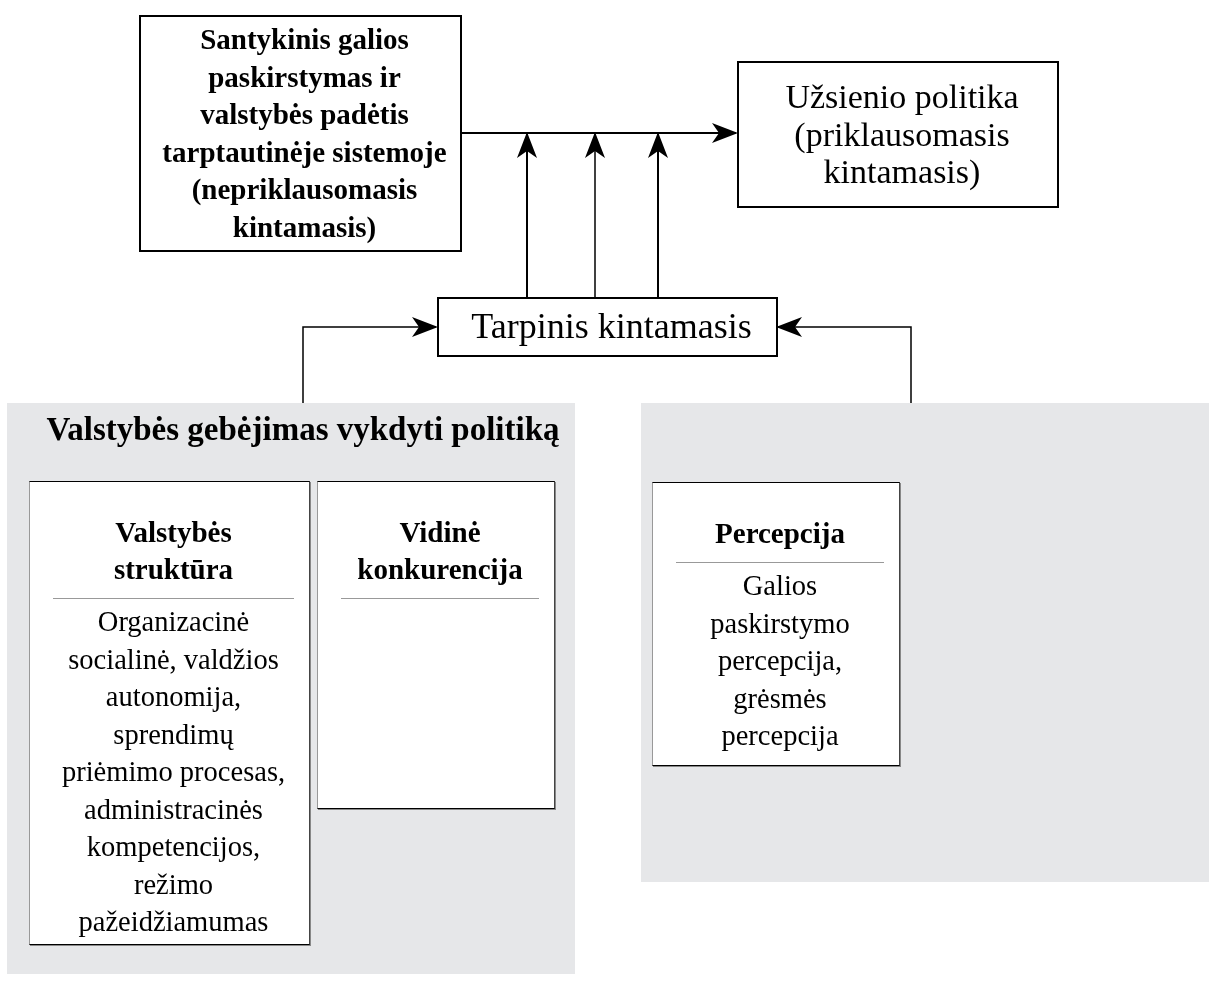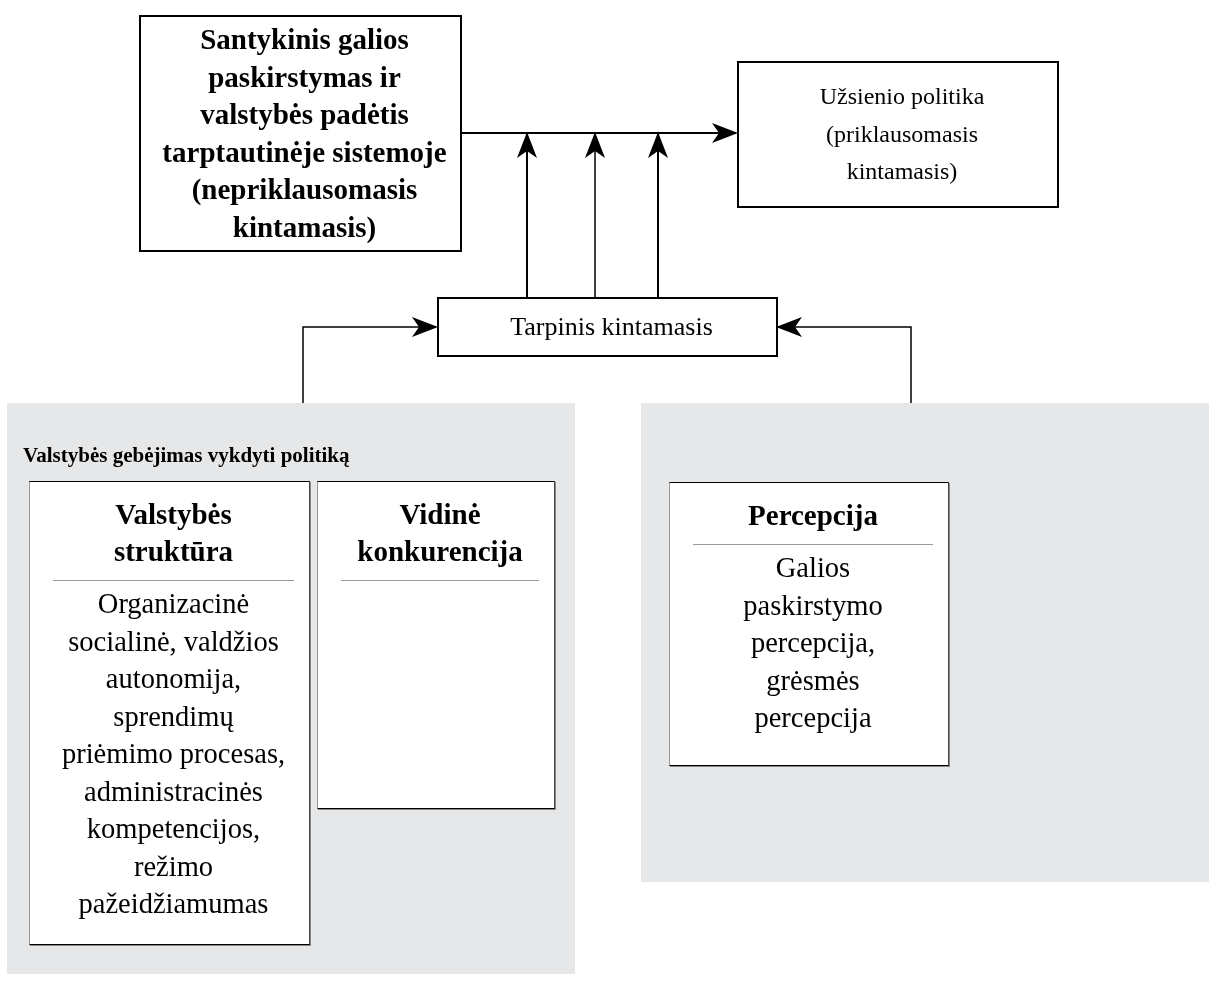--- a/index.html
+++ b/index.html
@@ -4,24 +4,24 @@
   <style>
     html, body { margin:0; padding:0; background:#ffffff; }
     body { width:1217px; height:992px; position:relative; overflow:hidden;
            font-family:"Liberation Serif", "DejaVu Serif", serif; color:#000; }
     .abs { position:absolute; box-sizing:border-box;padding-left:8px; }
     .box { background:#fff; border:2px solid #000; display:flex; align-items:center;
            justify-content:center; text-align:center; }
     .box-text { white-space:pre-line; font-size:29px; line-height:37.5px; }
     .bold { font-weight:bold; }
     .panel { background:#e6e7e9; }
-    .panel-title { font-weight:bold; font-size:21px; width:100%; top:40px; white-space:nowrap; }
+    .panel-title { font-weight:bold; font-size:33px; text-align:center; width:100%; top:8px; white-space:nowrap; }
     .inner { background:#fff; border:1.5px solid #000; border-left-color:#999; border-right-color:#444;
              box-shadow:1px 1px 0 #888; text-align:center; }
-    .inner-title { font-weight:bold; font-size:29px; line-height:37px; white-space:pre-line; margin-top:14px; }
+    .inner-title { font-weight:bold; font-size:29px; line-height:37px; white-space:pre-line; margin-top:32px; }
     .inner-rule { height:0; border-top:1.5px solid #999; margin:10px 15px 0 15px; }
     .inner-body { font-size:28.5px; line-height:37.5px; white-space:pre-line; margin-top:4px; }
     svg { position:absolute; left:0; top:0; }
   </style>
 </head>
 <body>
 
 <svg width="1217" height="992">
   <defs>
     <marker id="ah" markerWidth="26" markerHeight="20" refX="24" refY="10" orient="auto" markerUnits="userSpaceOnUse">
@@ -43,27 +43,27 @@
 <div class="abs box bold" style="left:139px; top:15px; width:323px; height:237px;">
   <div class="box-text">Santykinis galios
 paskirstymas ir
 valstybės padėtis
 tarptautinėje sistemoje
 (nepriklausomasis
 kintamasis)</div>
 </div>
 
 <div class="abs box" style="left:737px; top:61px; width:322px; height:147px;">
-  <div class="box-text" style="font-size:24px;">Užsienio politika
+  <div class="box-text" style="font-size:34px;">Užsienio politika
 (priklausomasis
 kintamasis)</div>
 </div>
 
 <div class="abs box" style="left:437px; top:297px; width:341px; height:60px;">
-  <div class="box-text" style="font-size:26px;">Tarpinis kintamasis</div>
+  <div class="box-text" style="font-size:36px;">Tarpinis kintamasis</div>
 </div>
 
 <div class="abs panel" style="left:7px; top:403px; width:568px; height:571px;">
   <div class="abs panel-title">Valstybės gebėjimas vykdyti politiką</div>
 
   <div class="abs inner" style="left:22px; top:78px; width:281px; height:464px;">
     <div class="inner-title">Valstybės
 struktūra</div>
     <div class="inner-rule"></div>
     <div class="inner-body">Organizacinė
@@ -79,21 +79,21 @@
 
   <div class="abs inner" style="left:310px; top:78px; width:238px; height:328px;">
     <div class="inner-title">Vidinė
 konkurencija</div>
     <div class="inner-rule"></div>
   </div>
 </div>
 
 <div class="abs panel" style="left:641px; top:403px; width:568px; height:479px;">
 
-  <div class="abs inner" style="left:28px; top:79px; width:280px; height:284px;">
+  <div class="abs inner" style="left:11px; top:79px; width:248px; height:284px;">
     <div class="inner-title">Percepcija</div>
     <div class="inner-rule"></div>
     <div class="inner-body">Galios
 paskirstymo
 percepcija,
 grėsmės
 percepcija</div>
   </div>
 
 </div>

